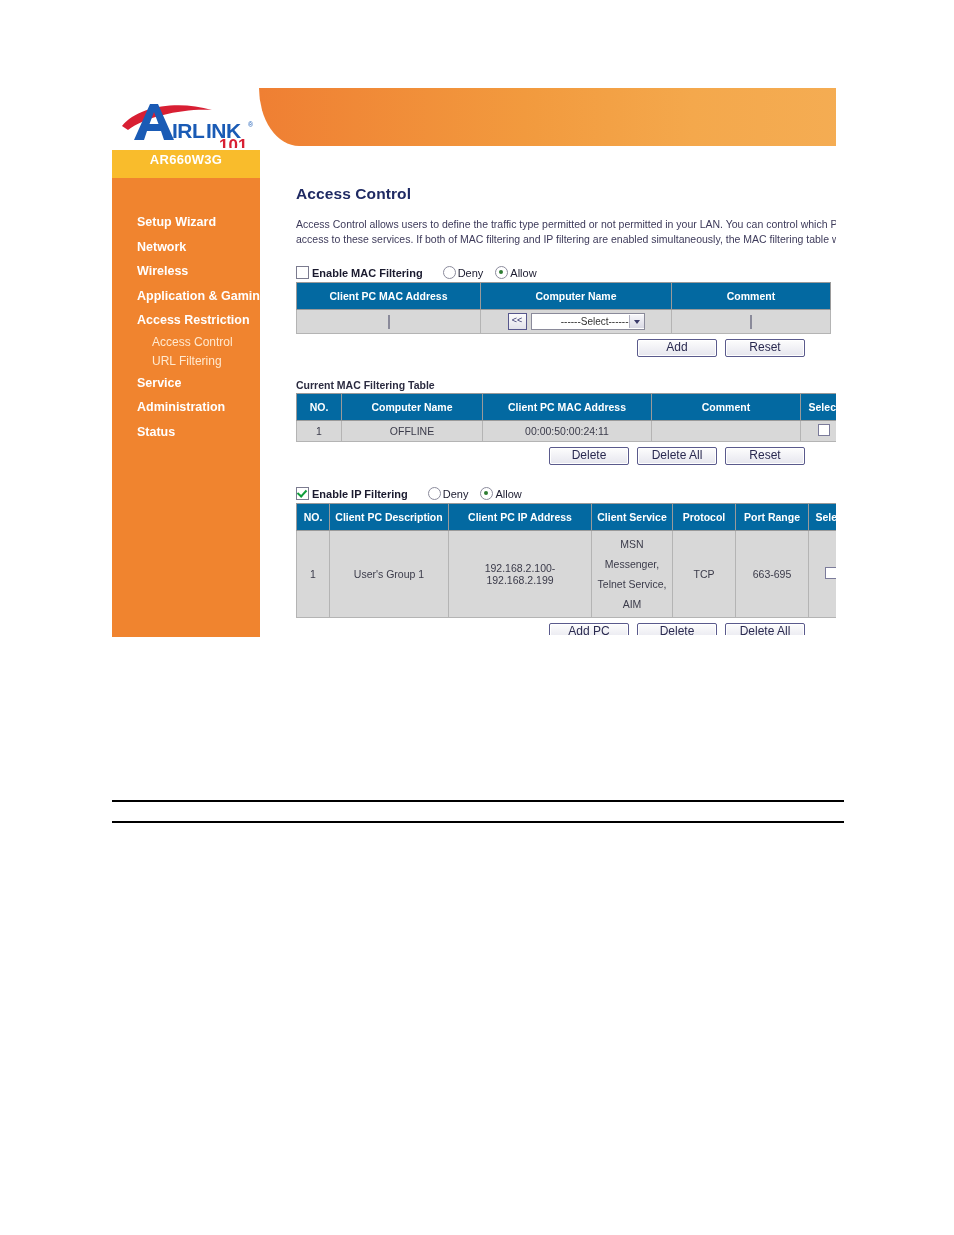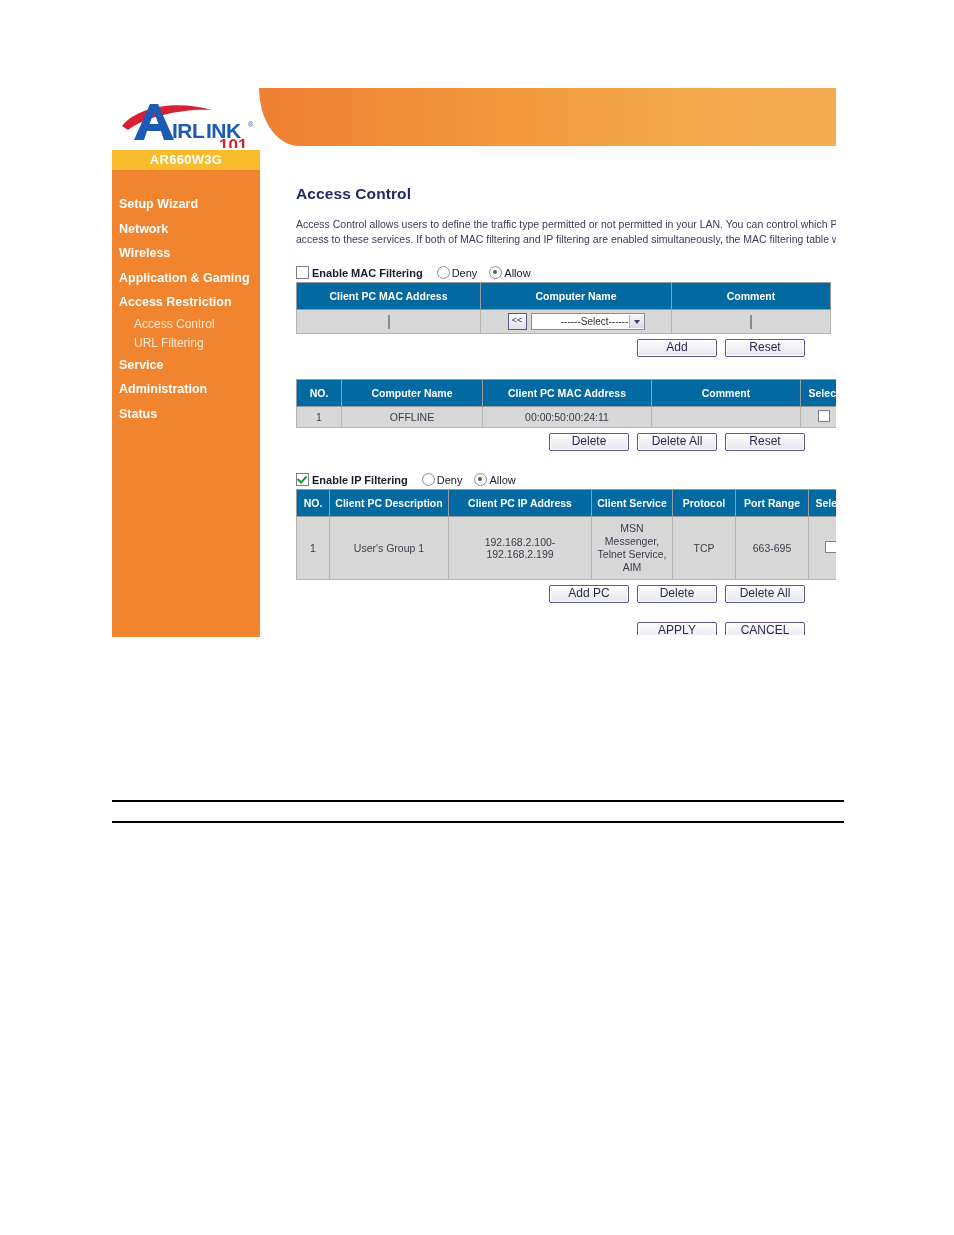--- a/index.html
+++ b/index.html
@@ -57,31 +57,32 @@
   
   .sidebar {
     position: absolute;
     left: 112px;
     top: 150px;
     width: 148px;
     height: 487px;
     background: #f0842f;
   }
   .model-bar {
-    height: 20px;
+    height: 28px;
     background: #f9bc2c;
     color: #ffffff;
     font-size: 13px;
     font-weight: bold;
     text-align: center;
     line-height: 20px;
     letter-spacing: .3px;
   }
   .nav {
-    padding-top: 22px;
+    padding-top: 32px;
+    margin-left: 18px;
   }
   .nav-item {
     color: #ffffff;
     font-size: 12.5px;
     font-weight: bold;
     padding: 0 0 0 7px;
     line-height: 24.5px;
     white-space: nowrap;
     cursor: pointer;
   }
@@ -129,21 +130,21 @@
   .opt-row {
     display: flex;
     align-items: center;
     font-size: 11px;
     color: #1a1a2e;
     margin-bottom: 3px;
     white-space: nowrap;
   }
   .opt-row .lbl-bold {
     font-weight: bold;
-    margin-right: 14px;
+    margin-right: 20px;
   }
   .cb {
     width: 11px; height: 11px;
     border: 1px solid #7b7b8f;
     background: #ffffff;
     display: inline-block;
     margin-right: 3px;
     position: relative;
     flex: none;
   }
@@ -398,20 +399,21 @@
       </tbody>
         </table>
 
       <div class="btn-row">
         <div class="btn">Add</div>
         <div class="btn">Reset</div>
       </div>
 
       <div class="spacer-22"></div>
 
+      <div class="sec-label">Current MAC Filtering Table</div>
 
       <table class="grid">
         <tbody>
             <tr>
           <th style="width:36px">NO.</th>
           <th style="width:132px">Computer Name</th>
           <th style="width:160px">Client PC MAC Address</th>
           <th style="width:140px">Comment</th>
           <th style="width:38px">Select</th>
         </tr>
@@ -452,21 +454,21 @@
           <th style="width:134px">Client PC IP Address</th>
           <th style="width:72px">Client Service</th>
           <th style="width:54px">Protocol</th>
           <th style="width:64px">Port Range</th>
           <th style="width:36px">Select</th>
         </tr>
         <tr>
           <td style="height:56px">1</td>
           <td>User's Group 1</td>
           <td>192.168.2.100-192.168.2.199</td>
-          <td style="line-height:13px">MSN Messenger, Telnet Service, AIM</td>
+          <td style="line-height:20px">MSN Messenger, Telnet Service, AIM</td>
           <td>TCP</td>
           <td>663-695</td>
           <td>
             <span class="cell-cb"></span>
           </td>
         </tr>
       </tbody>
         </table>
 
       <div class="btn-row">

